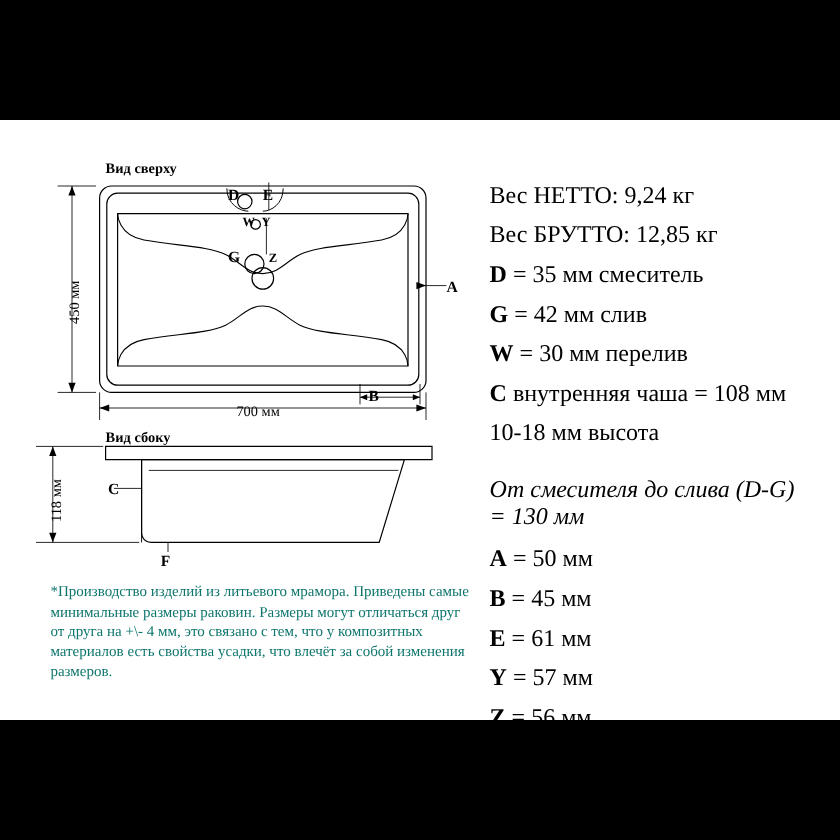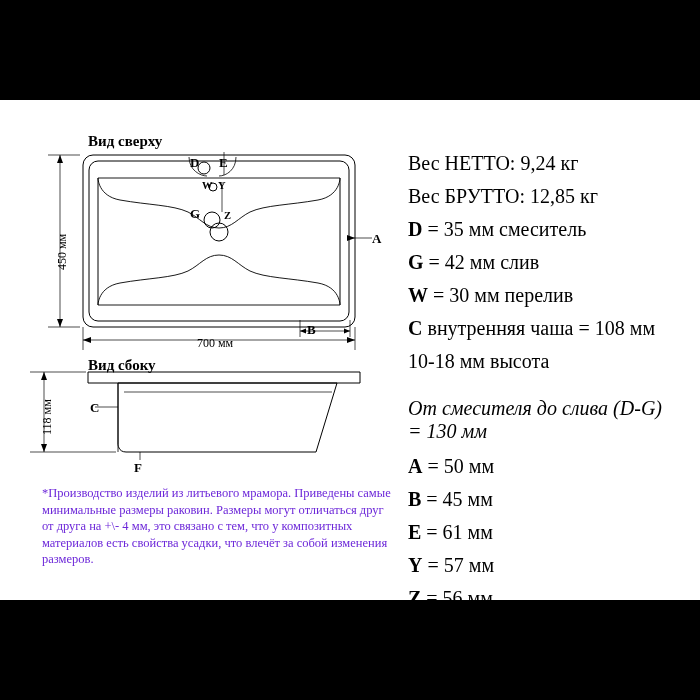--- a/index.html
+++ b/index.html
@@ -24,21 +24,21 @@
     background: #ffffff;
   }
   .lbl {
     position: absolute;
     color: #000;
     white-space: nowrap;
     font-family: "Liberation Serif", serif;
   }
   .title {
     font-weight: bold;
-    font-size: 15px;
+    font-size: 12px;
   }
   .spec {
     font-size: 20px;
   }
   .spec b { font-weight: bold; }
   .dim {
     font-size: 12px;
   }
   .letter {
     font-size: 13px;
@@ -50,21 +50,21 @@
     font-weight: bold;
   }
   .vert {
     transform: rotate(-90deg);
     transform-origin: left top;
   }
   .note {
     position: absolute;
     font-size: 12.5px;
     line-height: 1.32;
-    color: #6d28d9;
+    color: #0f766e;
     width: 350px;
   }
   svg { position: absolute; left: 0; top: 0; }
 </style>
 </head>
 <body>
 
 <div id="page">
   <div id="sheet">
 

